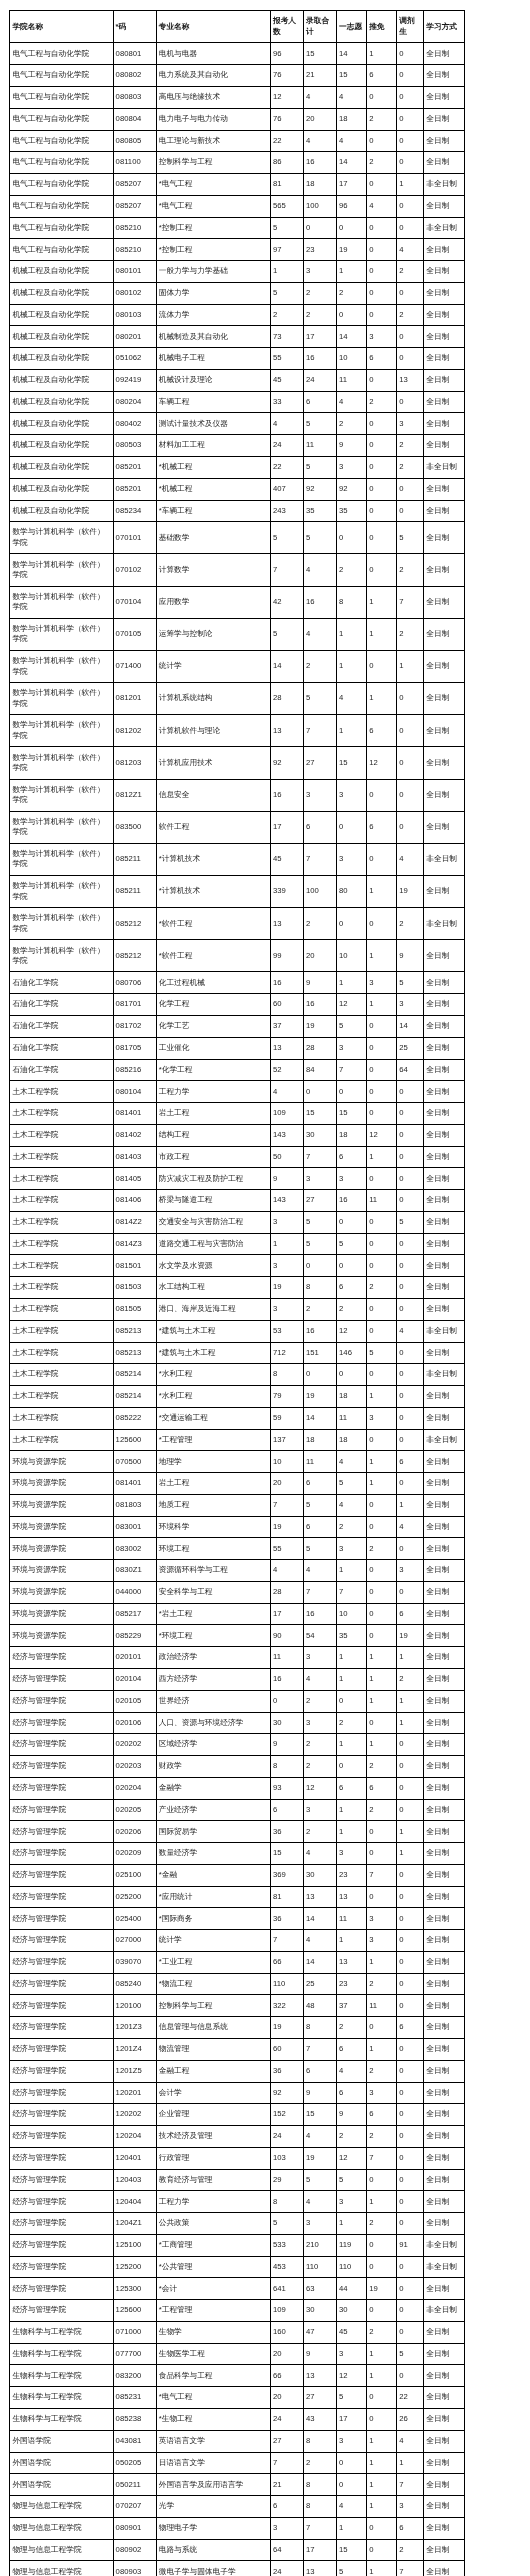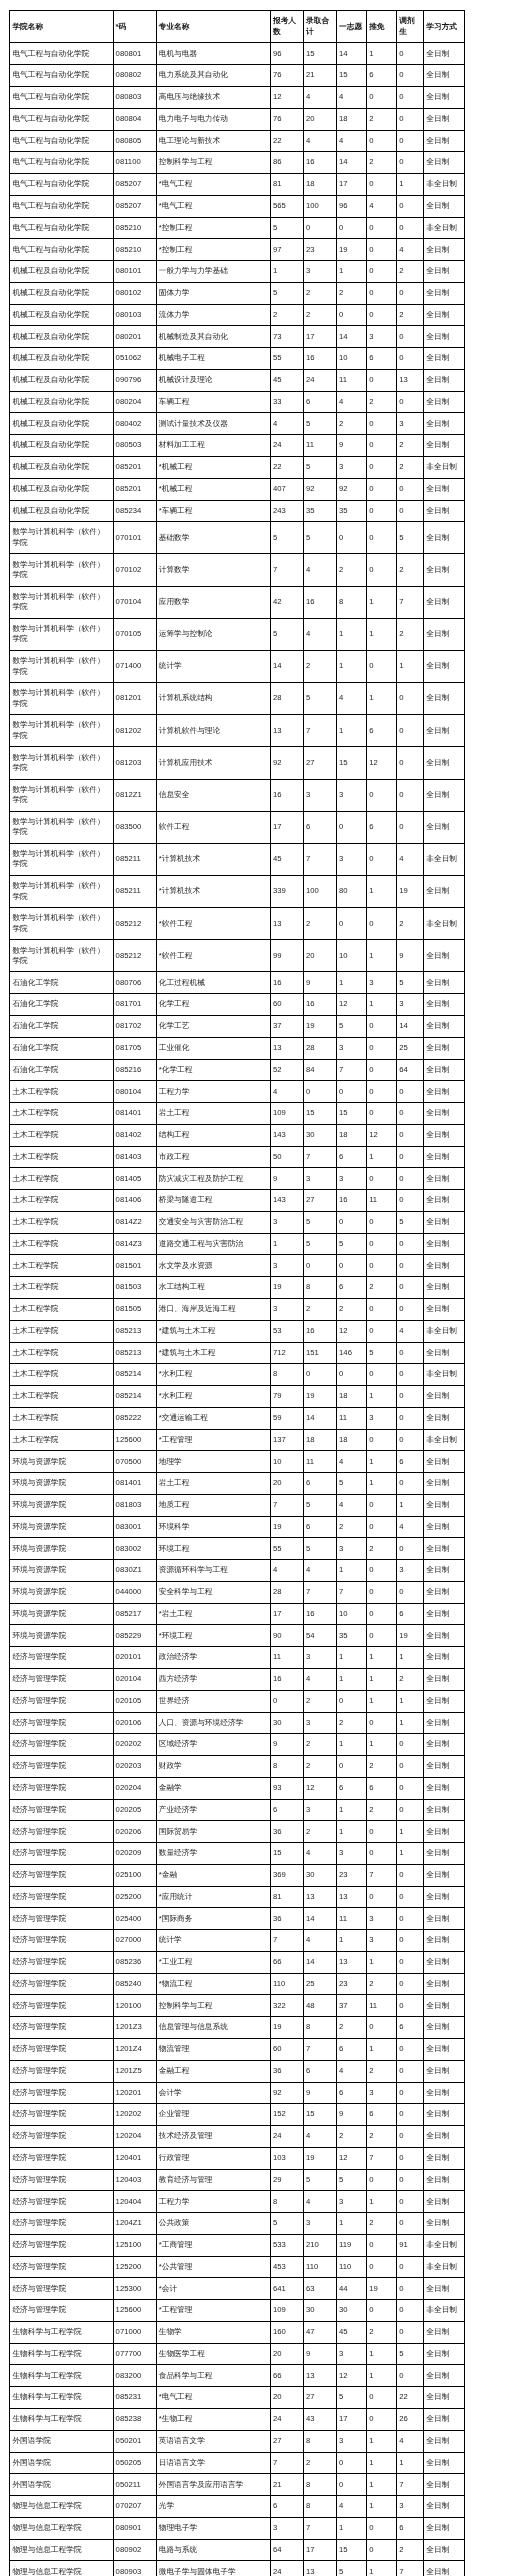--- a/index.html
+++ b/index.html
@@ -234,21 +234,21 @@
           <td>机械电子工程</td>
           <td>55</td>
           <td>16</td>
           <td>10</td>
           <td>6</td>
           <td>0</td>
           <td>全日制</td>
         </tr>
         <tr>
           <td>机械工程及自动化学院</td>
-          <td>090796</td>
+          <td>092419</td>
           <td>机械设计及理论</td>
           <td>45</td>
           <td>24</td>
           <td>11</td>
           <td>0</td>
           <td>13</td>
           <td>全日制</td>
         </tr>
         <tr>
           <td>机械工程及自动化学院</td>
@@ -960,21 +960,21 @@
           <td>统计学</td>
           <td>7</td>
           <td>4</td>
           <td>1</td>
           <td>3</td>
           <td>0</td>
           <td>全日制</td>
         </tr>
         <tr>
           <td>经济与管理学院</td>
-          <td>085236</td>
+          <td>039070</td>
           <td>*工业工程</td>
           <td>66</td>
           <td>14</td>
           <td>13</td>
           <td>1</td>
           <td>0</td>
           <td>全日制</td>
         </tr>
         <tr>
           <td>经济与管理学院</td>
@@ -1202,21 +1202,21 @@
           <td>*生物工程</td>
           <td>24</td>
           <td>43</td>
           <td>17</td>
           <td>0</td>
           <td>26</td>
           <td>全日制</td>
         </tr>
         <tr>
           <td>外国语学院</td>
-          <td>050201</td>
+          <td>043081</td>
           <td>英语语言文学</td>
           <td>27</td>
           <td>8</td>
           <td>3</td>
           <td>1</td>
           <td>4</td>
           <td>全日制</td>
         </tr>
         <tr>
           <td>外国语学院</td>

